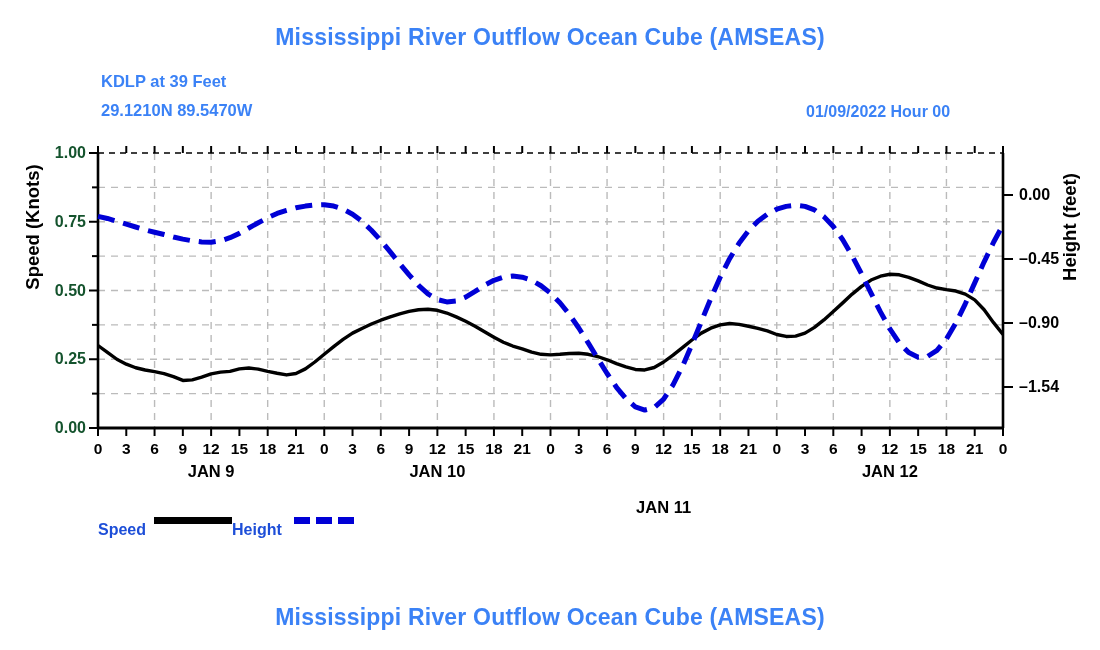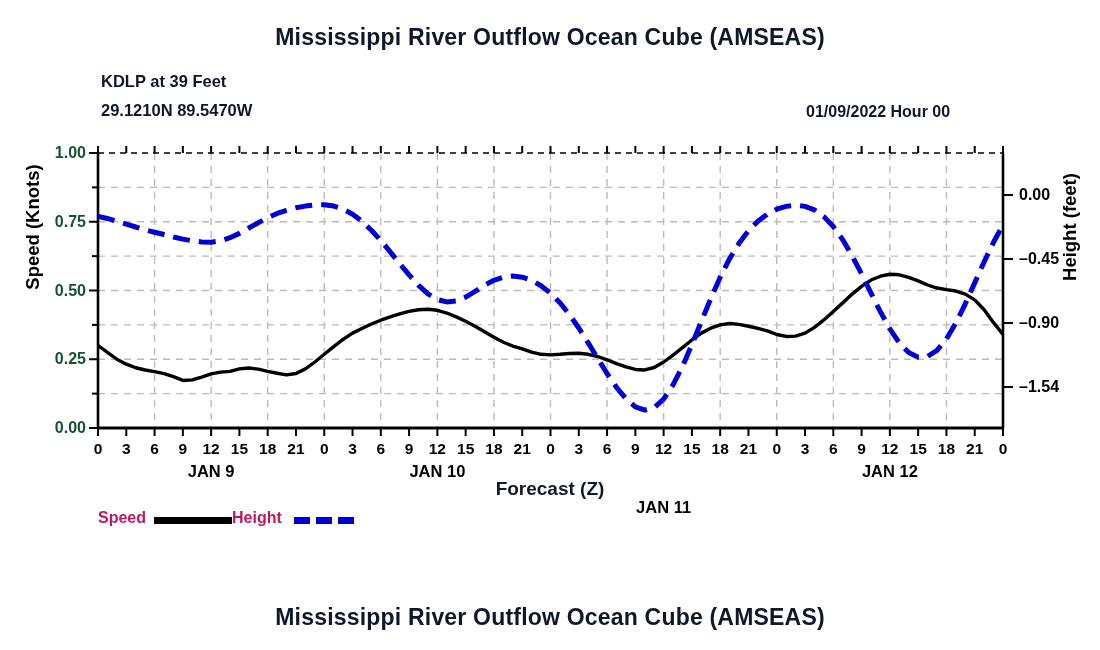--- a/index.html
+++ b/index.html
@@ -1,20 +1,20 @@
 <!DOCTYPE html>
 <html><head>
 <meta charset="utf-8">
 <style>
   html,body{margin:0;padding:0;}
   body{width:1100px;height:650px;background:#ffffff;
        font-family:"Liberation Sans",sans-serif;overflow:hidden;}
   #stage{position:relative;width:1100px;height:650px;}
 
-  .txt{position:absolute;white-space:nowrap;color:#0f172a;font-weight:bold;}
+  .txt{position:absolute;white-space:nowrap;color:#3b82f6;font-weight:bold;}
 
   #title-top{left:0;top:24px;width:1100px;text-align:center;font-size:23px;letter-spacing:.2px;}
   #title-bottom{left:0;top:604px;width:1100px;text-align:center;font-size:23px;letter-spacing:.2px;}
 
   #station{left:101px;top:72px;font-size:16.5px;}
   #coords{left:101px;top:101px;font-size:16.5px;}
   #subtitle{left:0;top:97px;width:1100px;text-align:center;font-size:21px;}
   #rundate{left:806px;top:103px;font-size:16px;}
 
   #ylabel-left{position:absolute;left:-62px;top:216px;width:190px;text-align:center;
@@ -27,41 +27,40 @@
       width:60px;transform:translateY(-9px);}
   .ytick-r{position:absolute;left:0;text-align:left;font-size:16px;font-weight:bold;color:#000;
       width:70px;transform:translateY(-9px);}
   .xtick-lab{position:absolute;top:440px;font-size:15.5px;font-weight:bold;color:#000;
       text-align:center;width:26px;transform:translateX(-13px);}
   .day-lab{position:absolute;top:462px;font-size:16.5px;font-weight:bold;color:#000;
       text-align:center;width:120px;transform:translateX(-60px);}
 
   #legend{position:absolute;left:98px;top:508px;height:22px;}
   .leg-item{position:absolute;top:0;height:22px;}
-  .leg-txt{position:absolute;top:1px;font-size:16px;font-weight:bold;color:#be185d;}
+  .leg-txt{position:absolute;top:13px;font-size:16px;font-weight:bold;color:#1d4ed8;}
   .leg-line{position:absolute;top:9px;height:7px;}
   .leg-solid{background:#000;}
   .leg-dash{background:repeating-linear-gradient(to right,#0000d6 0 16px,#fff 16px 22px);}
 
   svg{position:absolute;left:0;top:0;}
 </style>
 </head>
 <body>
 
 <div id="stage">
 
   <div class="txt" id="title-top">Mississippi River Outflow Ocean Cube (AMSEAS)</div>
 
   <div class="txt" id="station">KDLP at 39 Feet</div>
   <div class="txt" id="coords">29.1210N  89.5470W</div>
   <div class="txt" id="rundate">01/09/2022 Hour 00</div>
 
   <div id="ylabel-left">Speed (Knots)</div>
   <div id="ylabel-right">Height (feet)</div>
-  <div class="txt" id="xlabel">Forecast (Z)</div>
 
   <svg id="plot" width="1100" height="650">
       <clipPath id="cp">
         <rect x="97" y="139" width="907" height="290"></rect>
       </clipPath>
       <g>
         <line x1="98" y1="153" x2="98" y2="428" stroke="#bbbbbb" stroke-width="1.4" stroke-dasharray="7,6"></line>
         <line x1="154.5625" y1="153" x2="154.5625" y2="428" stroke="#bbbbbb" stroke-width="1.4" stroke-dasharray="7,6"></line>
         <line x1="211.125" y1="153" x2="211.125" y2="428" stroke="#bbbbbb" stroke-width="1.4" stroke-dasharray="7,6"></line>
         <line x1="267.6875" y1="153" x2="267.6875" y2="428" stroke="#bbbbbb" stroke-width="1.4" stroke-dasharray="7,6"></line>

